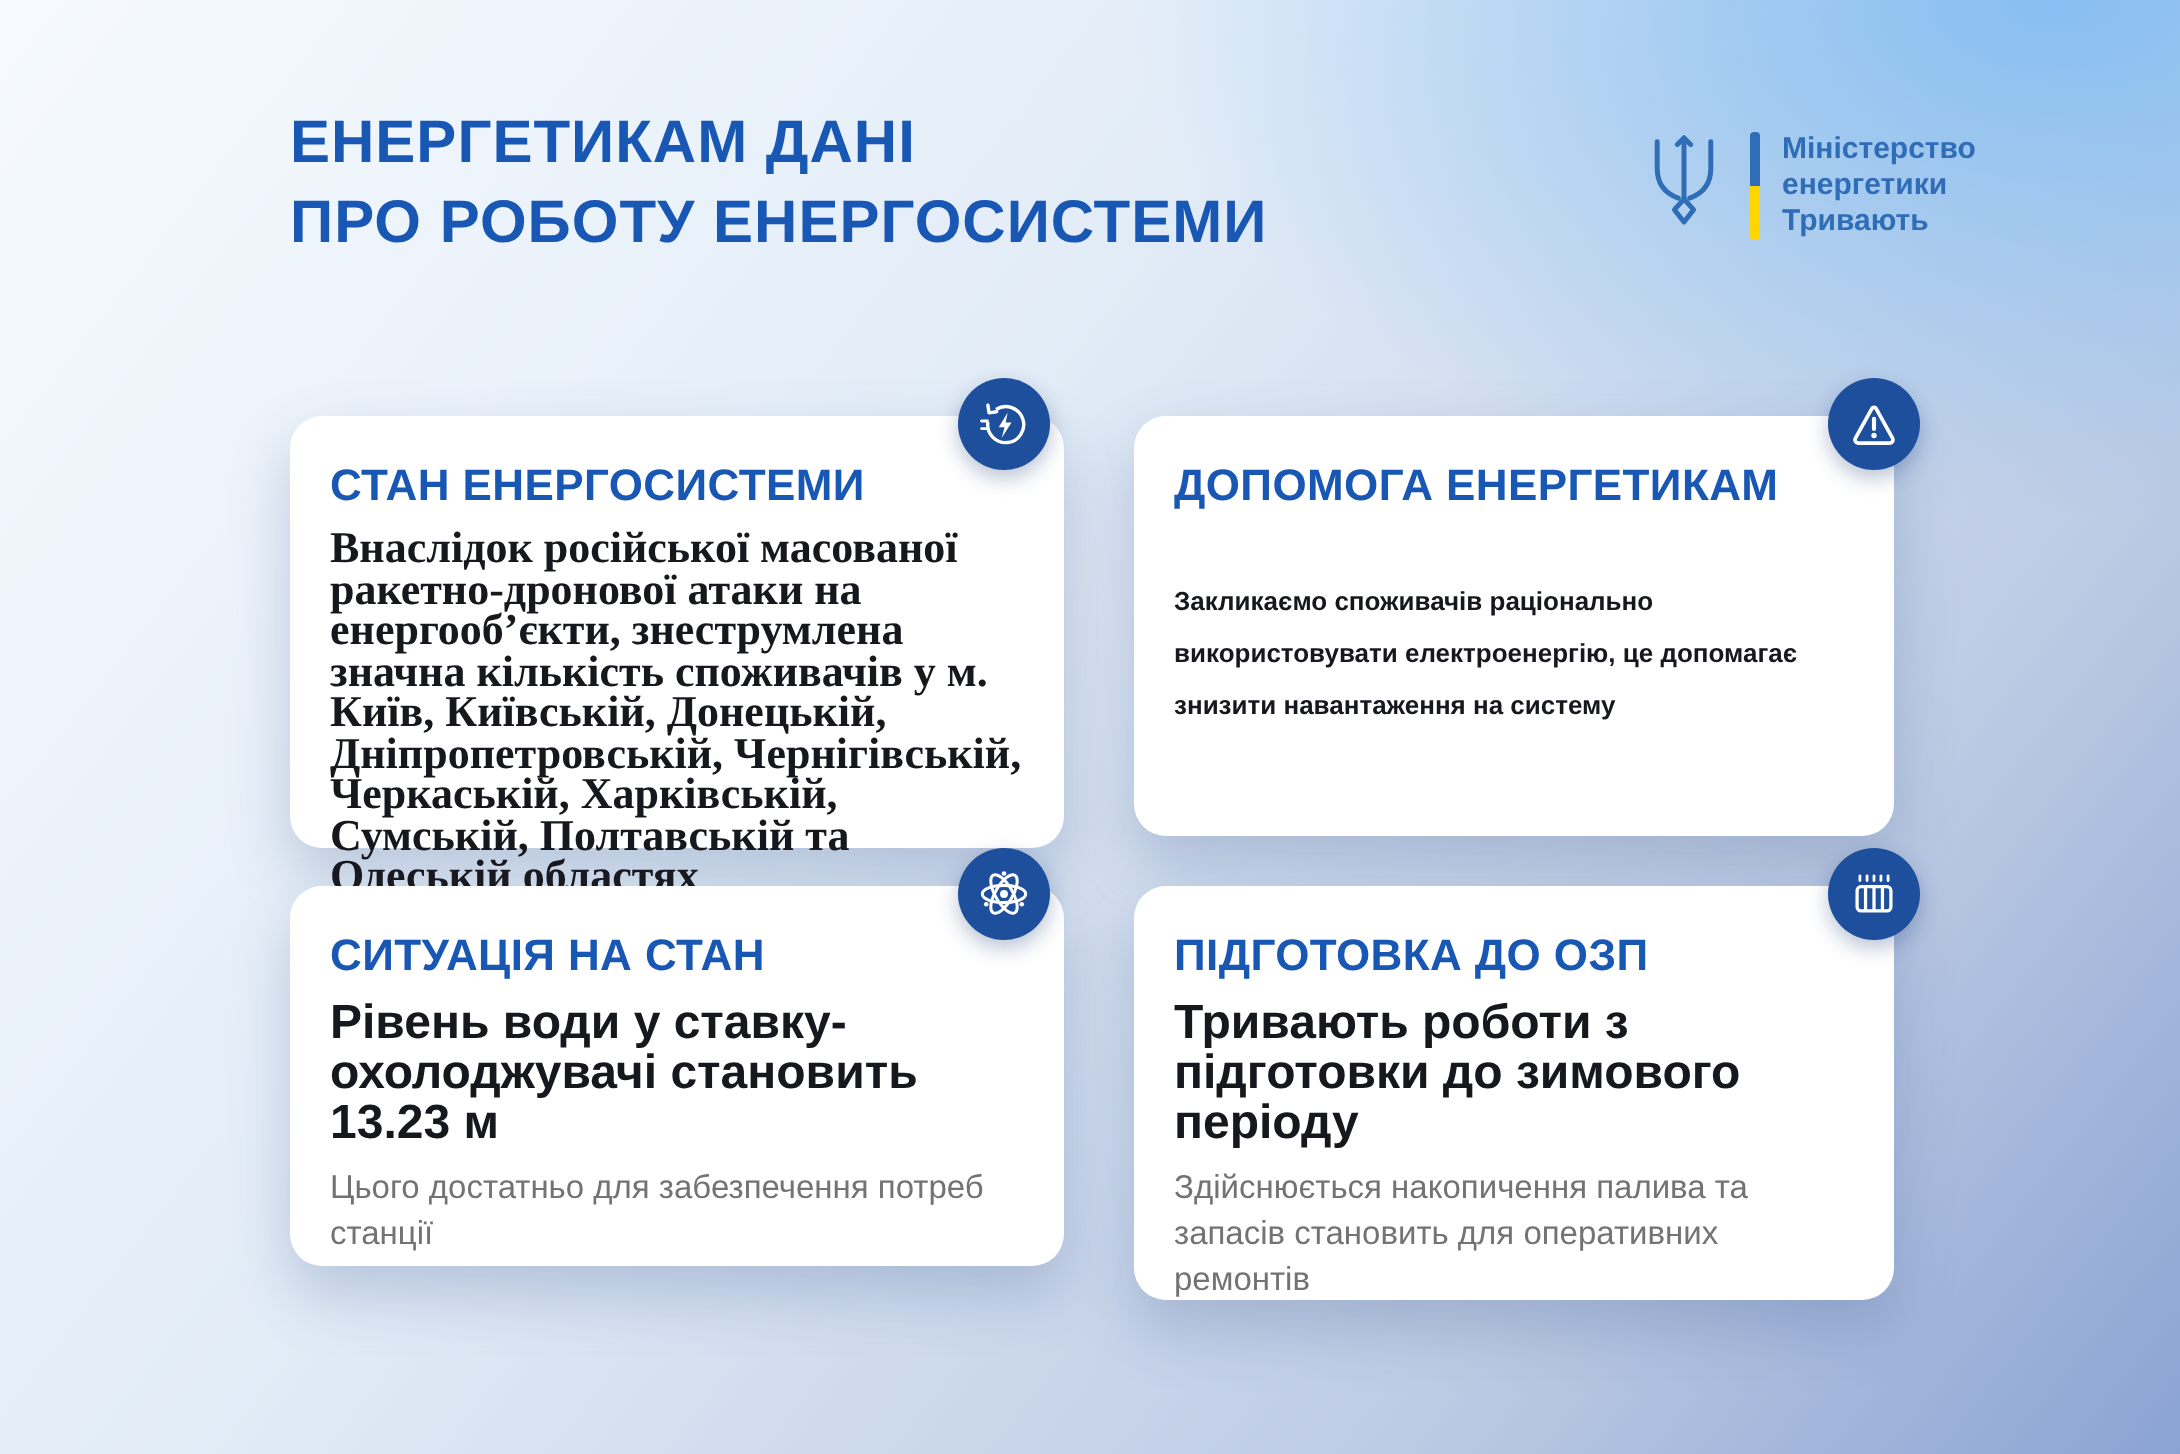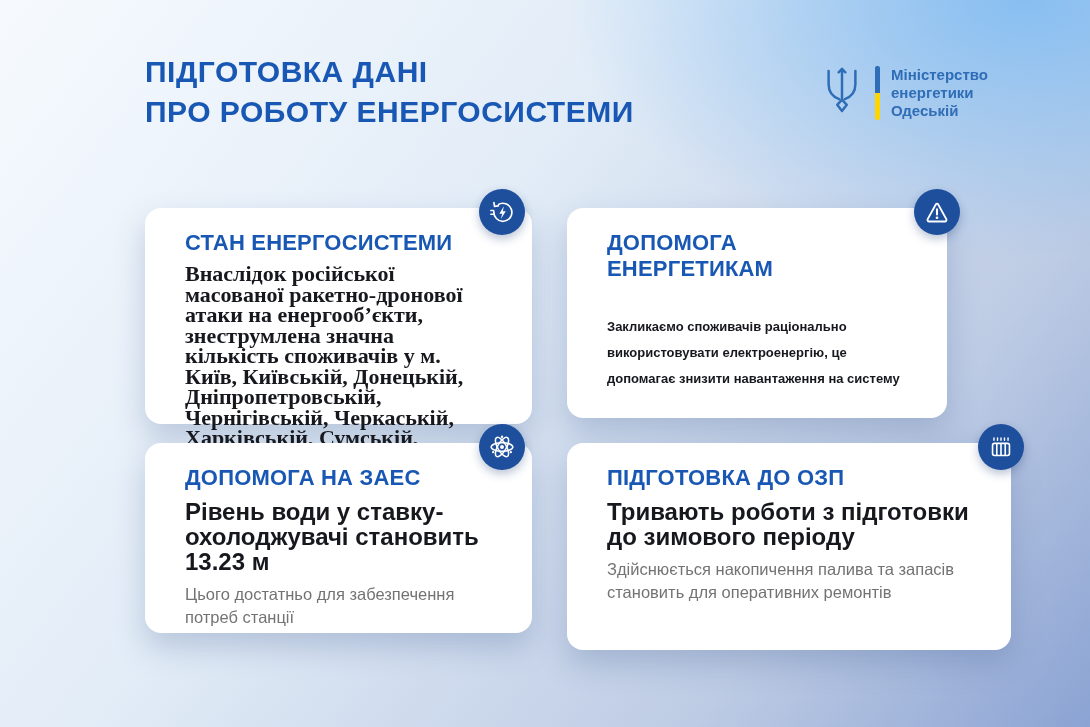--- a/index.html
+++ b/index.html
@@ -29,26 +29,26 @@
     display:flex;align-items:flex-start;gap:11px;
   }
   .logo-bar{width:5px;height:54px;display:flex;flex-direction:column;border-radius:2px;overflow:hidden;}
   .logo-bar .b{flex:1;background:#2f6db6;}
   .logo-bar .y{flex:1;background:#ffd500;}
   .logo-text{font-size:15px;font-weight:700;color:#2f6db6;line-height:18px;}
   
   .card{
     position:absolute;background:#ffffff;border-radius:16px;
     box-shadow:0 14px 30px rgba(72,101,150,.28);
-    padding:22px 40px;box-sizing:border-box;
+    padding:22px 20px;box-sizing:border-box;
   }
   .c1{left:145px;top:208px;width:387px;height:216px;}
   .c2{left:567px;top:208px;width:380px;height:210px;}
   .c3{left:145px;top:443px;width:387px;height:190px;}
-  .c4{left:567px;top:443px;width:444px;height:207px;}
+  .c4{left:567px;top:443px;width:380px;height:207px;}
   .card h2{margin:0 0 8px;font-size:22px;font-weight:800;color:#1857b4;letter-spacing:.2px;}
   .c2 h2{margin-bottom:32px;}
   .lead{margin:0;font-weight:700;color:#17181d;}
   .c1 .lead{font-size:22px;line-height:20.5px;font-family:Liberation Serif, serif;}
   .c2 .lead{font-size:13px;line-height:26px;}
   .c3 .lead,.c4 .lead{font-size:24px;line-height:25px;}
   .note{margin:9px 0 0;font-size:16.5px;font-weight:400;color:#737373;line-height:23px;}
   
   .badge{
     position:absolute;top:-19px;width:46px;height:46px;border-radius:50%;
@@ -57,21 +57,21 @@
   }
   .c1 .badge,.c3 .badge{right:7px;}
   .c2 .badge,.c4 .badge{right:-13px;}
 </style>
 </head>
 <body>
 
 <div class="canvas">
 
   <div class="main-title">
-    <div>ПІДГОТОВКА ДАНІ</div>
+    <div>ЕНЕРГЕТИКАМ ДАНІ</div>
     <div>ПРО РОБОТУ ЕНЕРГОСИСТЕМИ</div>
   </div>
 
 
   <div class="logo">
     <span>
       <svg viewBox="0 0 46 50" width="44" height="48">
         <g fill="none" stroke="#2f6db6" stroke-width="2.6" stroke-linecap="round" stroke-linejoin="round">
           <path d="M9 5 v14 c0 9 5.5 13.5 11 15.5"></path>
           <path d="M37 5 v14 c0 9 -5.5 13.5 -11 15.5"></path>
@@ -81,21 +81,21 @@
         </g>
       </svg>
     </span>
     <span class="logo-bar">
         <span class="b"></span>
         <span class="y"></span>
       </span>
     <span class="logo-text">
       <div>Міністерство</div>
       <div>енергетики</div>
-      <div>Одеській</div>
+      <div>Тривають</div>
     </span>
   </div>
 
   <div class="card c1">
     <div class="badge">
       <svg viewBox="0 0 24 24" width="27" height="27">
         <g fill="none" stroke="#ffffff" stroke-width="1.5">
           <path d="M8 5.1 a8 8 0 1 1 -3.6 5.6"></path>
           <path d="M4.4 3.2 l.5 3.4 3.4 -.5" stroke-linecap="round" stroke-linejoin="round"></path>
         </g>
@@ -128,21 +128,21 @@
           <ellipse cx="12" cy="12" rx="9.3" ry="3.7"></ellipse>
           <ellipse cx="12" cy="12" rx="9.3" ry="3.7" transform="rotate(60 12 12)"></ellipse>
           <ellipse cx="12" cy="12" rx="9.3" ry="3.7" transform="rotate(120 12 12)"></ellipse>
         </g>
         <circle cx="12" cy="12" r="1.7" fill="#ffffff"></circle>
         <circle cx="12" cy="3.2" r="1" fill="#ffffff"></circle>
         <circle cx="4.4" cy="16.4" r="1" fill="#ffffff"></circle>
         <circle cx="19.6" cy="16.4" r="1" fill="#ffffff"></circle>
       </svg>
     </div>
-    <h2>ДОПОМОГА НА ЗАЕС</h2>
+    <h2>СИТУАЦІЯ НА СТАН</h2>
     <p class="lead">Рівень води у ставку-охолоджувачі становить 13.23 м</p>
     <p class="note">Цього достатньо для забезпечення потреб станції</p>
   </div>
 
   <div class="card c4">
     <div class="badge">
       <svg viewBox="0 0 24 24" width="26" height="26">
         <g stroke="#ffffff" stroke-width="1.3" stroke-linecap="round" fill="none">
           <path d="M5.5 3.6 v2.2 M8.8 3.6 v2.2 M12 3.6 v2.2 M15.2 3.6 v2.2 M18.5 3.6 v2.2"></path>
         </g>

